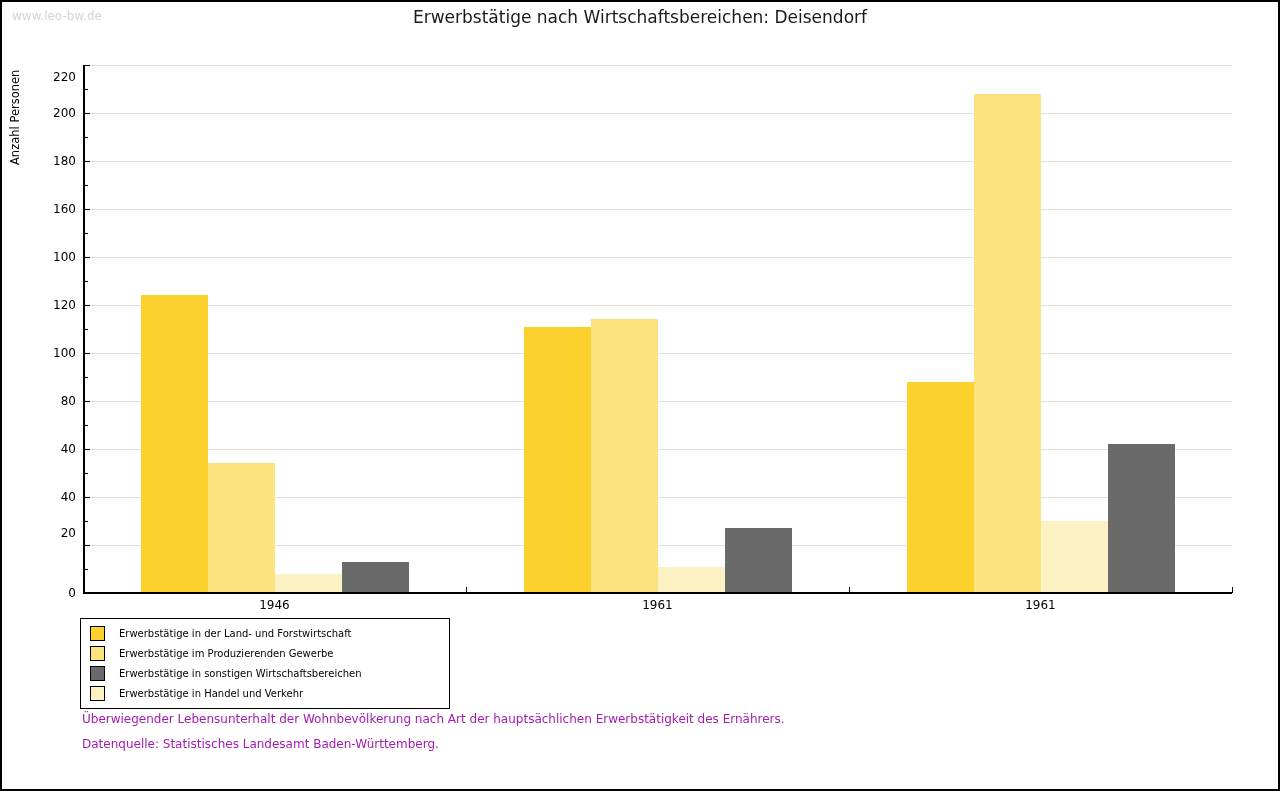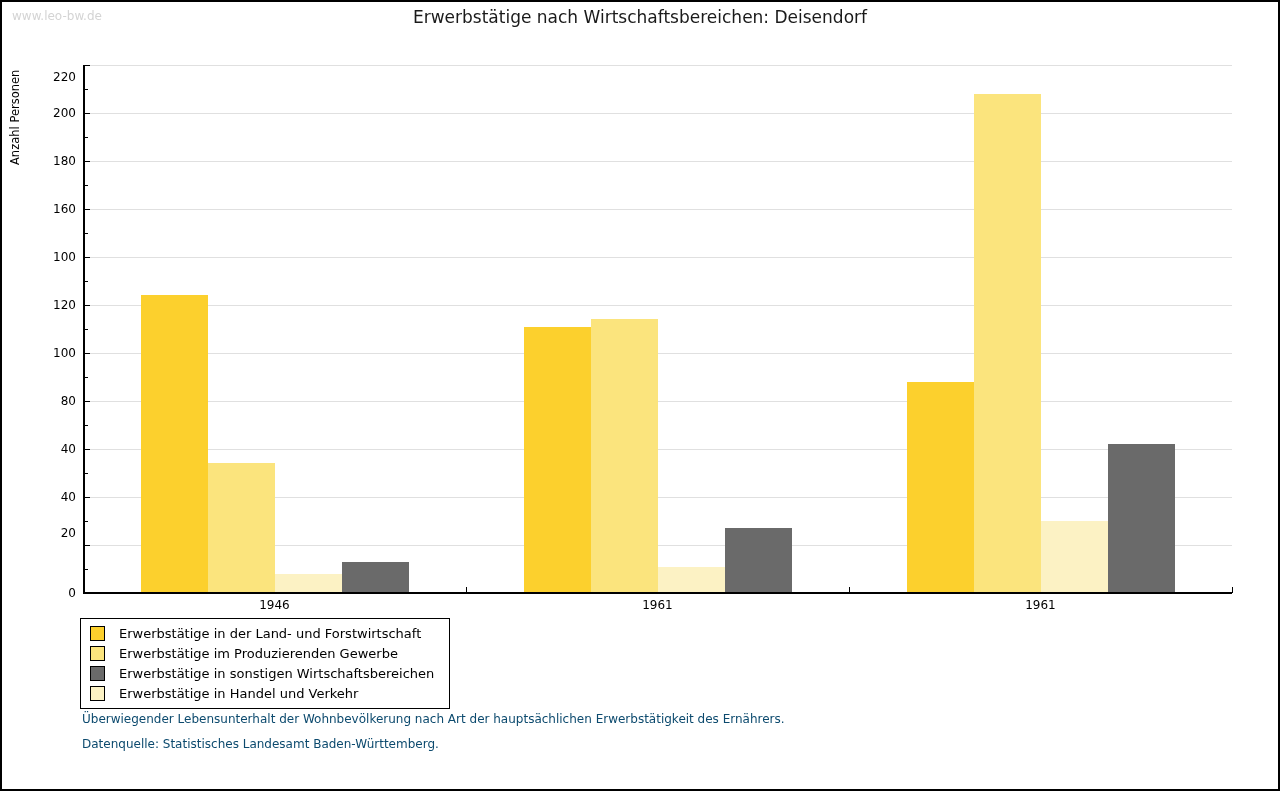--- a/index.html
+++ b/index.html
@@ -15,22 +15,22 @@
   .gridline{position:absolute;height:1px;background:#e0e0e0;}
   .axis-y{position:absolute;width:2px;background:#000;}
   .axis-x{position:absolute;height:2px;background:#000;}
   .tick{position:absolute;background:#000;}
   .ylab{position:absolute;font-size:12px;text-align:right;}
   .xlab{position:absolute;font-size:12px;text-align:center;}
   .bar{position:absolute;}
   .legend{position:absolute;left:78px;top:616px;width:368px;border:1px solid #000;background:#fff;padding:4px 0 5px 0;}
   .legend-row{display:flex;align-items:center;height:20px;padding-left:9px;}
   .legend-swatch{width:13px;height:13px;border:1px solid #000;margin-right:14px;flex:0 0 auto;}
-  .legend-label{font-size:13px;white-space:nowrap;}
-  .footnotes{position:absolute;left:80px;top:710px;font-size:12px;line-height:14px;color:#0c4a6e;}
+  .legend-label{font-size:10px;white-space:nowrap;}
+  .footnotes{position:absolute;left:80px;top:710px;font-size:12px;line-height:14px;color:#a21caf;}
   .footnote-source{margin-top:11px;}
 </style>
 </head>
 <body>
 
 <div class="canvas">
   <div class="watermark">www.leo-bw.de</div>
   <div class="chart-title">Erwerbstätige nach Wirtschaftsbereichen: Deisendorf</div>
   <div class="y-axis-title">Anzahl Personen</div>
   <div class="plot" id="plot">

